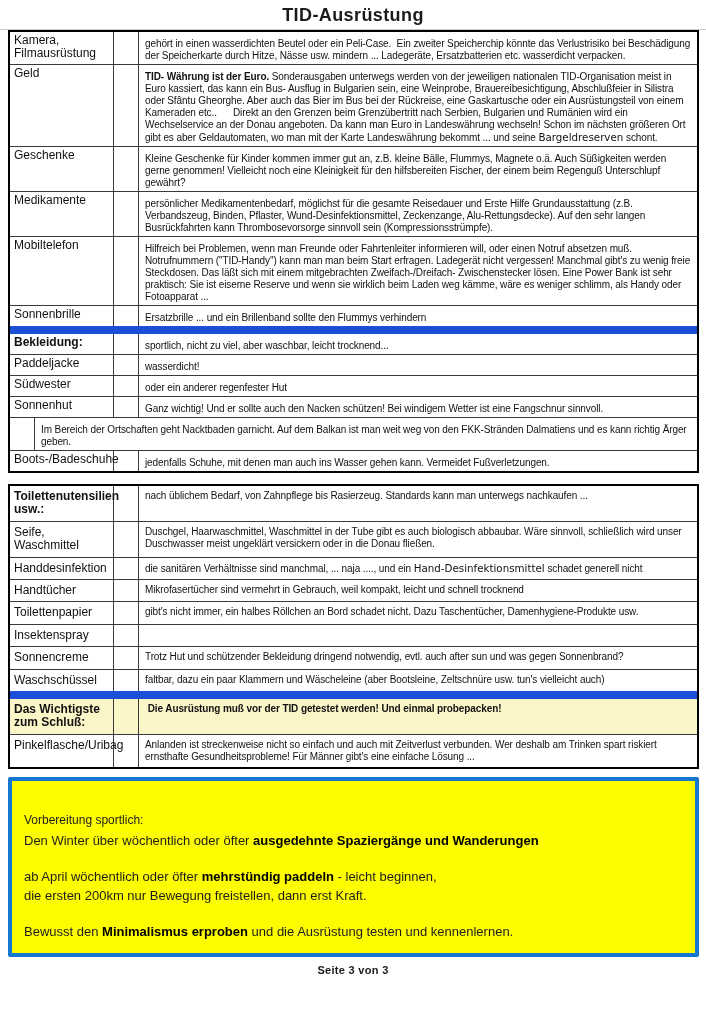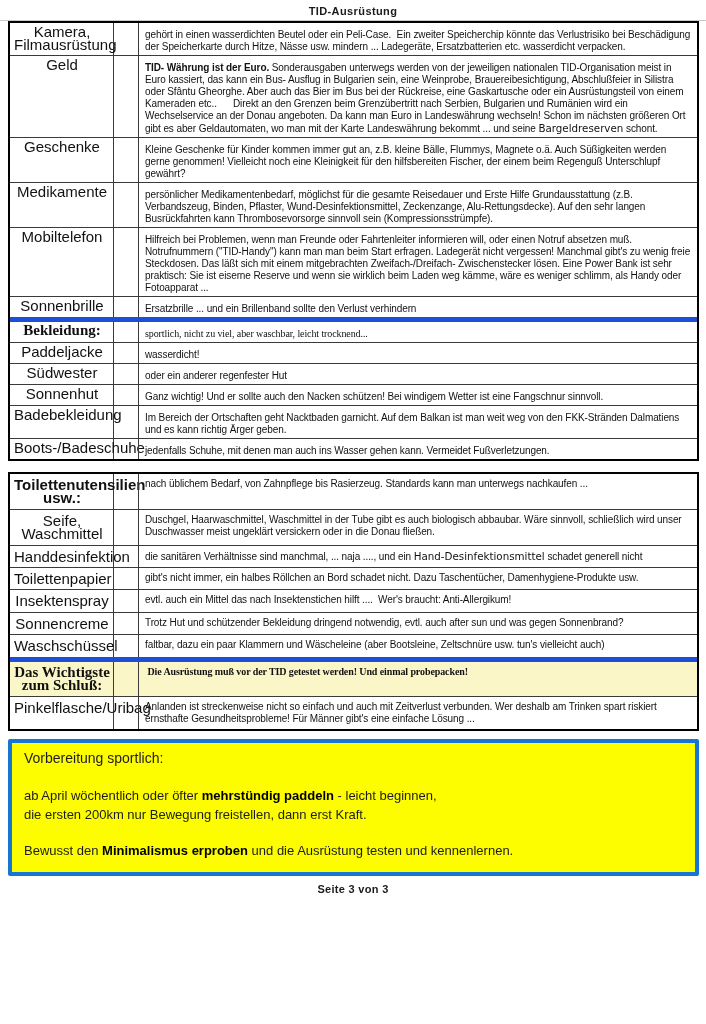--- a/index.html
+++ b/index.html
@@ -8,54 +8,53 @@
     --box-border:#1677d2;
     --line:#3a3a3a;
   }
   *{box-sizing:border-box;}
   html,body{margin:0;padding:0;}
   body{
     width:706px;height:1024px;overflow:hidden;background:#ffffff;
     font-family:"Liberation Sans",sans-serif;color:#111;position:relative;
   }
   .page-title{
-    text-align:center;font-size:11px;font-weight:700;letter-spacing:.4px;
+    text-align:center;font-size:18px;font-weight:700;letter-spacing:.4px;
     padding-top:5px;color:#1b1b1b;
   }
   .title-rule{border:none;border-top:1px solid #c9c9c9;margin:3px 0 0 0;}
   .doc-table{
     margin:0 7px 0 8px;border:2px solid #000;background:#fff;
   }
   .doc-table.second{margin-top:11px;}
   .t-row{display:flex;border-top:1px solid var(--line);align-items:stretch;}
   .t-row:first-child{border-top:none;}
-  .t-row.thick{border-top:5px solid #1d4ed8;font-family:Liberation Serif, serif;}
+  .t-row.thick{border-top:8px solid #1d4ed8;}
   .t-row.hl{background:var(--hl);}
   .t-label{
     width:104px;flex:0 0 104px;padding:2px 3px 2px 4px;
-    font-size:15px;line-height:13.4px;border-right:1px solid var(--line);
+    font-size:12px;line-height:13.4px;border-right:1px solid var(--line);
     white-space:pre-wrap;
-    text-align:center;
   }
   .t-label.b{font-weight:700;}
   .t-mid{width:25px;flex:0 0 25px;border-right:1px solid var(--line);}
   .t-content{
     flex:1;padding:6px 4px 2px 6px;font-size:10px;line-height:12px;
     letter-spacing:-0.1px;white-space:pre-wrap;
   }
   .roomy .t-label,.roomy .t-content{padding-top:4px;padding-bottom:4px;}
   .alt-font{font-family:"DejaVu Sans",sans-serif;font-size:10.3px;letter-spacing:0;}
   .seg-b{font-weight:700;}
   .prep-box{
     margin:8px 7px 0 8px;background:var(--box-bg);
     border:4px solid var(--box-border);border-radius:2px;
     padding:5px 12px 12px 12px;font-size:13px;line-height:19px;color:#1d1d1d;
   }
   .prep-box .line{white-space:pre-wrap;}
-  .prep-box .lead{font-size:14px;line-height:21px;}
+  .prep-box .lead{font-size:12px;line-height:21px;margin-top:24px;}
   .prep-box .blank{height:17px;}
   .prep-box .seg-b{color:#000;}
   .page-footer{
     text-align:center;font-size:11px;font-weight:700;letter-spacing:.3px;
     margin-top:7px;color:#1b1b1b;
   }
 </style>
 </head>
 <body>
 
@@ -84,21 +83,21 @@
       <div class="t-content"><span>persönlicher Medikamentenbedarf, möglichst für die gesamte Reisedauer und Erste Hilfe Grundausstattung (z.B. Verbandszeug, Binden, Pflaster, Wund-Desinfektionsmittel, Zeckenzange, Alu-Rettungsdecke). Auf den sehr langen Busrückfahrten kann Thrombosevorsorge sinnvoll sein (Kompressionsstrümpfe).</span></div>
     </div>
     <div class="t-row">
       <div class="t-label">Mobiltelefon</div>
       <div class="t-mid"></div>
       <div class="t-content"><span>Hilfreich bei Problemen, wenn man Freunde oder Fahrtenleiter informieren will, oder einen Notruf absetzen muß. Notrufnummern ("TID-Handy") kann man man beim Start erfragen. Ladegerät nicht vergessen! Manchmal gibt's zu wenig freie Steckdosen. Das läßt sich mit einem mitgebrachten Zweifach-/Dreifach- Zwischenstecker lösen. Eine Power Bank ist sehr praktisch: Sie ist eiserne Reserve und wenn sie wirklich beim Laden weg kämme, wäre es weniger schlimm, als Handy oder Fotoapparat ...</span></div>
     </div>
     <div class="t-row">
       <div class="t-label">Sonnenbrille</div>
       <div class="t-mid"></div>
-      <div class="t-content"><span>Ersatzbrille ... und ein Brillenband sollte den Verlust verhindern</span></div>
+      <div class="t-content"><span>Ersatzbrille ... und ein Brillenband sollte den Flummys verhindern</span></div>
     </div>
     <div class="t-row thick">
       <div class="t-label b">Bekleidung:</div>
       <div class="t-mid"></div>
       <div class="t-content"><span>sportlich, nicht zu viel, aber waschbar, leicht trocknend...</span></div>
     </div>
     <div class="t-row">
       <div class="t-label">Paddeljacke</div>
       <div class="t-mid"></div>
       <div class="t-content"><span>wasserdicht!</span></div>
@@ -107,21 +106,20 @@
       <div class="t-label">Südwester</div>
       <div class="t-mid"></div>
       <div class="t-content"><span>oder ein anderer regenfester Hut</span></div>
     </div>
     <div class="t-row">
       <div class="t-label">Sonnenhut</div>
       <div class="t-mid"></div>
       <div class="t-content"><span>Ganz wichtig! Und er sollte auch den Nacken schützen! Bei windigem Wetter ist eine Fangschnur sinnvoll.</span></div>
     </div>
     <div class="t-row">
-      <div class="t-label">Badebekleidung</div>
       <div class="t-mid"></div>
       <div class="t-content"><span>Im Bereich der Ortschaften geht Nacktbaden garnicht. Auf dem Balkan ist man weit weg von den FKK-Stränden Dalmatiens und es kann richtig Ärger geben.</span></div>
     </div>
     <div class="t-row">
       <div class="t-label">Boots-/Badeschuhe</div>
       <div class="t-mid"></div>
       <div class="t-content"><span>jedenfalls Schuhe, mit denen man auch ins Wasser gehen kann. Vermeidet Fußverletzungen.</span></div>
     </div>
   </div>
 
@@ -135,28 +133,32 @@
       <div class="t-label">Seife, Waschmittel</div>
       <div class="t-mid"></div>
       <div class="t-content"><span>Duschgel, Haarwaschmittel, Waschmittel in der Tube gibt es auch biologisch abbaubar. Wäre sinnvoll, schließlich wird unser Duschwasser meist ungeklärt versickern oder in die Donau fließen.</span></div>
     </div>
     <div class="t-row">
       <div class="t-label">Handdesinfektion</div>
       <div class="t-mid"></div>
       <div class="t-content"><span>die sanitären Verhältnisse sind manchmal, ... naja ...., und ein </span><span class="alt-font">Hand-Desinfektionsmittel</span><span> schadet generell nicht</span></div>
     </div>
     <div class="t-row">
+      <div class="t-label">Handtücher</div>
+      <div class="t-mid"></div>
+      <div class="t-content"><span>Mikrofasertücher sind vermehrt in Gebrauch, weil kompakt, leicht und schnell trocknend</span></div>
+    </div>
+    <div class="t-row">
       <div class="t-label">Toilettenpapier</div>
       <div class="t-mid"></div>
       <div class="t-content"><span>gibt's nicht immer, ein halbes Röllchen an Bord schadet nicht. Dazu Taschentücher, Damenhygiene-Produkte usw.</span></div>
     </div>
     <div class="t-row">
       <div class="t-label">Insektenspray</div>
       <div class="t-mid"></div>
-      <div class="t-content"><span>evtl. auch ein Mittel das nach Insektenstichen hilft ....  Wer's braucht: Anti-Allergikum!</span></div>
     </div>
     <div class="t-row">
       <div class="t-label">Sonnencreme</div>
       <div class="t-mid"></div>
       <div class="t-content"><span>Trotz Hut und schützender Bekleidung dringend notwendig, evtl. auch after sun und was gegen Sonnenbrand?</span></div>
     </div>
     <div class="t-row">
       <div class="t-label">Waschschüssel</div>
       <div class="t-mid"></div>
       <div class="t-content"><span>faltbar, dazu ein paar Klammern und Wäscheleine (aber Bootsleine, Zeltschnüre usw. tun's vielleicht auch)</span></div>
@@ -168,20 +170,21 @@
     </div>
     <div class="t-row">
       <div class="t-label">Pinkelflasche/Uribag</div>
       <div class="t-mid"></div>
       <div class="t-content"><span>Anlanden ist streckenweise nicht so einfach und auch mit Zeitverlust verbunden. Wer deshalb am Trinken spart riskiert ernsthafte Gesundheitsprobleme! Für Männer gibt's eine einfache Lösung ...</span></div>
     </div>
   </div>
 
 <div class="prep-box">
     <div class="line lead"><span>Vorbereitung sportlich:</span></div>
+    <div class="line"><span>Den Winter über wöchentlich oder öfter </span><span class="seg-b">ausgedehnte Spaziergänge und Wanderungen</span></div>
     <div class="blank"></div>
     <div class="line"><span>ab April wöchentlich oder öfter </span><span class="seg-b">mehrstündig paddeln</span><span> - leicht beginnen,</span></div>
     <div class="line"><span>die ersten 200km nur Bewegung freistellen, dann erst Kraft.</span></div>
     <div class="blank"></div>
     <div class="line"><span>Bewusst den </span><span class="seg-b">Minimalismus erproben</span><span> und die Ausrüstung testen und kennenlernen.</span></div>
   </div>
 
 <div class="page-footer">Seite 3 von 3</div>
 
 </body></html>

